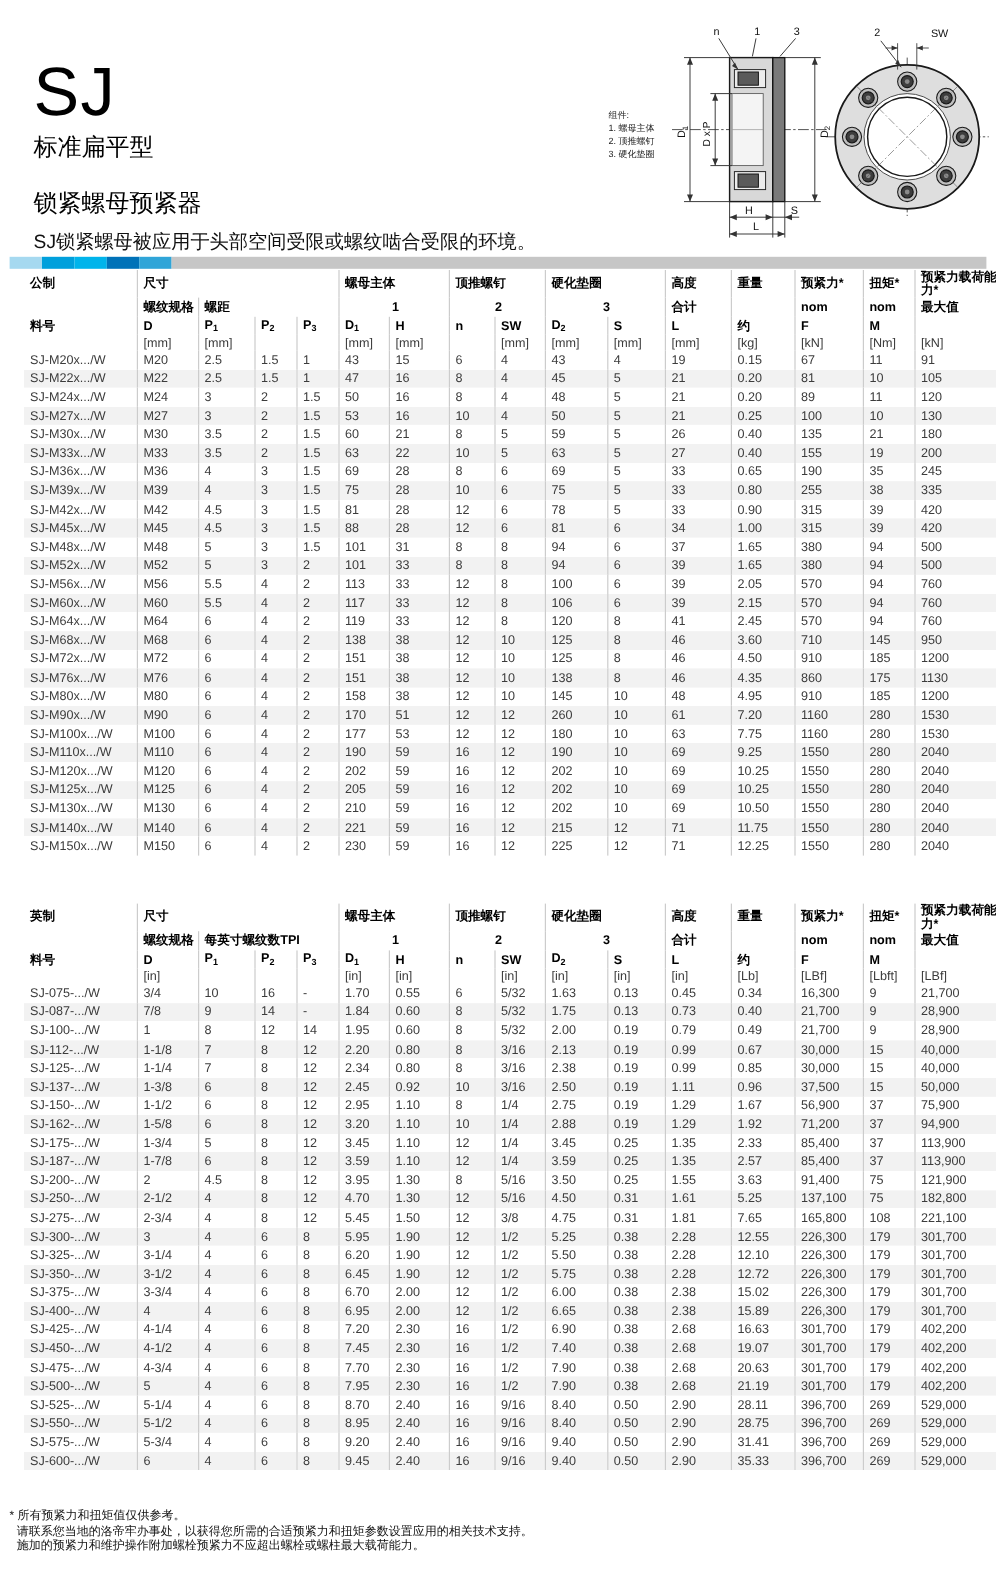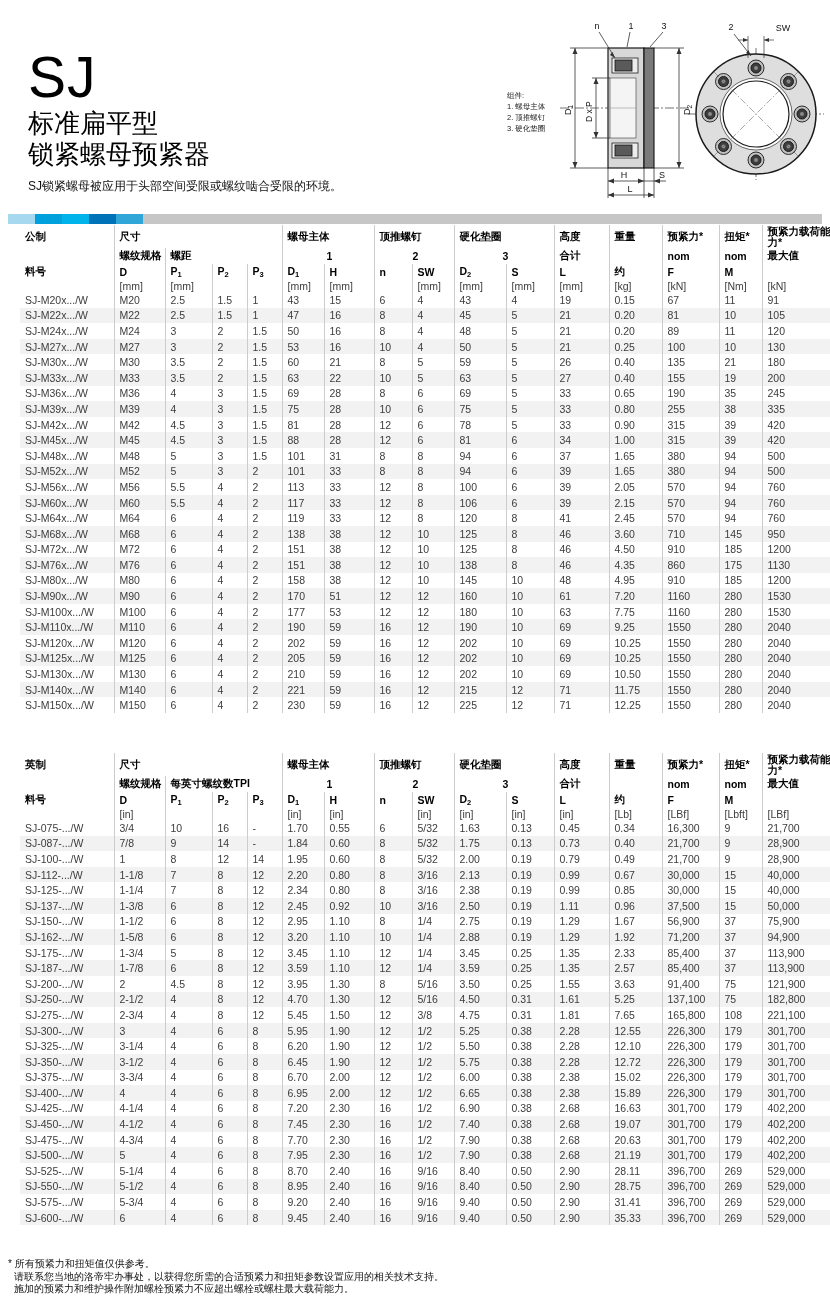--- a/index.html
+++ b/index.html
@@ -2,22 +2,22 @@
 <html><head>
 <meta charset="utf-8">
 <style>
   html,body{margin:0;padding:0;background:#fff;}
   .page{position:relative;width:830px;height:1313px;background:#fff;overflow:hidden;
         font-family:"Liberation Sans","DejaVu Sans",sans-serif;color:#000;}
 
   
   .title-block{position:absolute;left:28px;top:52px;}
   .product-code{font-size:57px;font-weight:300;line-height:50px;letter-spacing:1px;}
-  .subtitle{font-size:26px;font-weight:400;line-height:31px;margin-top:6px;}
-  .description{font-size:12px;line-height:15px;margin-top:9px;color:#111;}
+  .subtitle{font-size:20px;font-weight:400;line-height:31px;margin-top:6px;}
+  .description{font-size:16px;line-height:15px;margin-top:9px;color:#111;}
 
   .legend{position:absolute;left:507px;top:90px;font-size:7.5px;line-height:11px;color:#222;}
 
   .drawing{position:absolute;left:542px;top:16px;}
 
   
   .accent-bar{position:absolute;left:8px;top:214px;width:814px;height:10px;display:flex;}
   .accent-bar .seg{width:27px;height:10px;}
   .accent-bar .rest{flex:1;height:10px;}
 
@@ -45,21 +45,21 @@
   .footnotes .indent{padding-left:6px;}
 </style>
 </head>
 <body>
 
 <div class="page">
 
   <div class="title-block">
     <div class="product-code">SJ</div>
     <div class="subtitle">标准扁平型</div>
-    <div class="subtitle" style="margin-top:0;">锁紧螺母预紧器</div>
+    <div class="subtitle" style="margin-top:16px;">锁紧螺母预紧器</div>
     <div class="description">SJ锁紧螺母被应用于头部空间受限或螺纹啮合受限的环境。</div>
   </div>
 
   <div class="legend">
     <div>组件:</div>
     <div>1. 螺母主体</div>
     <div>2. 顶推螺钉</div>
     <div>3. 硬化垫圈</div>
   </div>
 
@@ -629,21 +629,21 @@
         <tr>
           <td>SJ-M90x.../W</td>
           <td>M90</td>
           <td>6</td>
           <td>4</td>
           <td>2</td>
           <td>170</td>
           <td>51</td>
           <td>12</td>
           <td>12</td>
-          <td>160</td>
+          <td>260</td>
           <td>10</td>
           <td>61</td>
           <td>7.20</td>
           <td>1160</td>
           <td>280</td>
           <td>1530</td>
         </tr>
         <tr>
           <td>SJ-M100x.../W</td>
           <td>M100</td>

